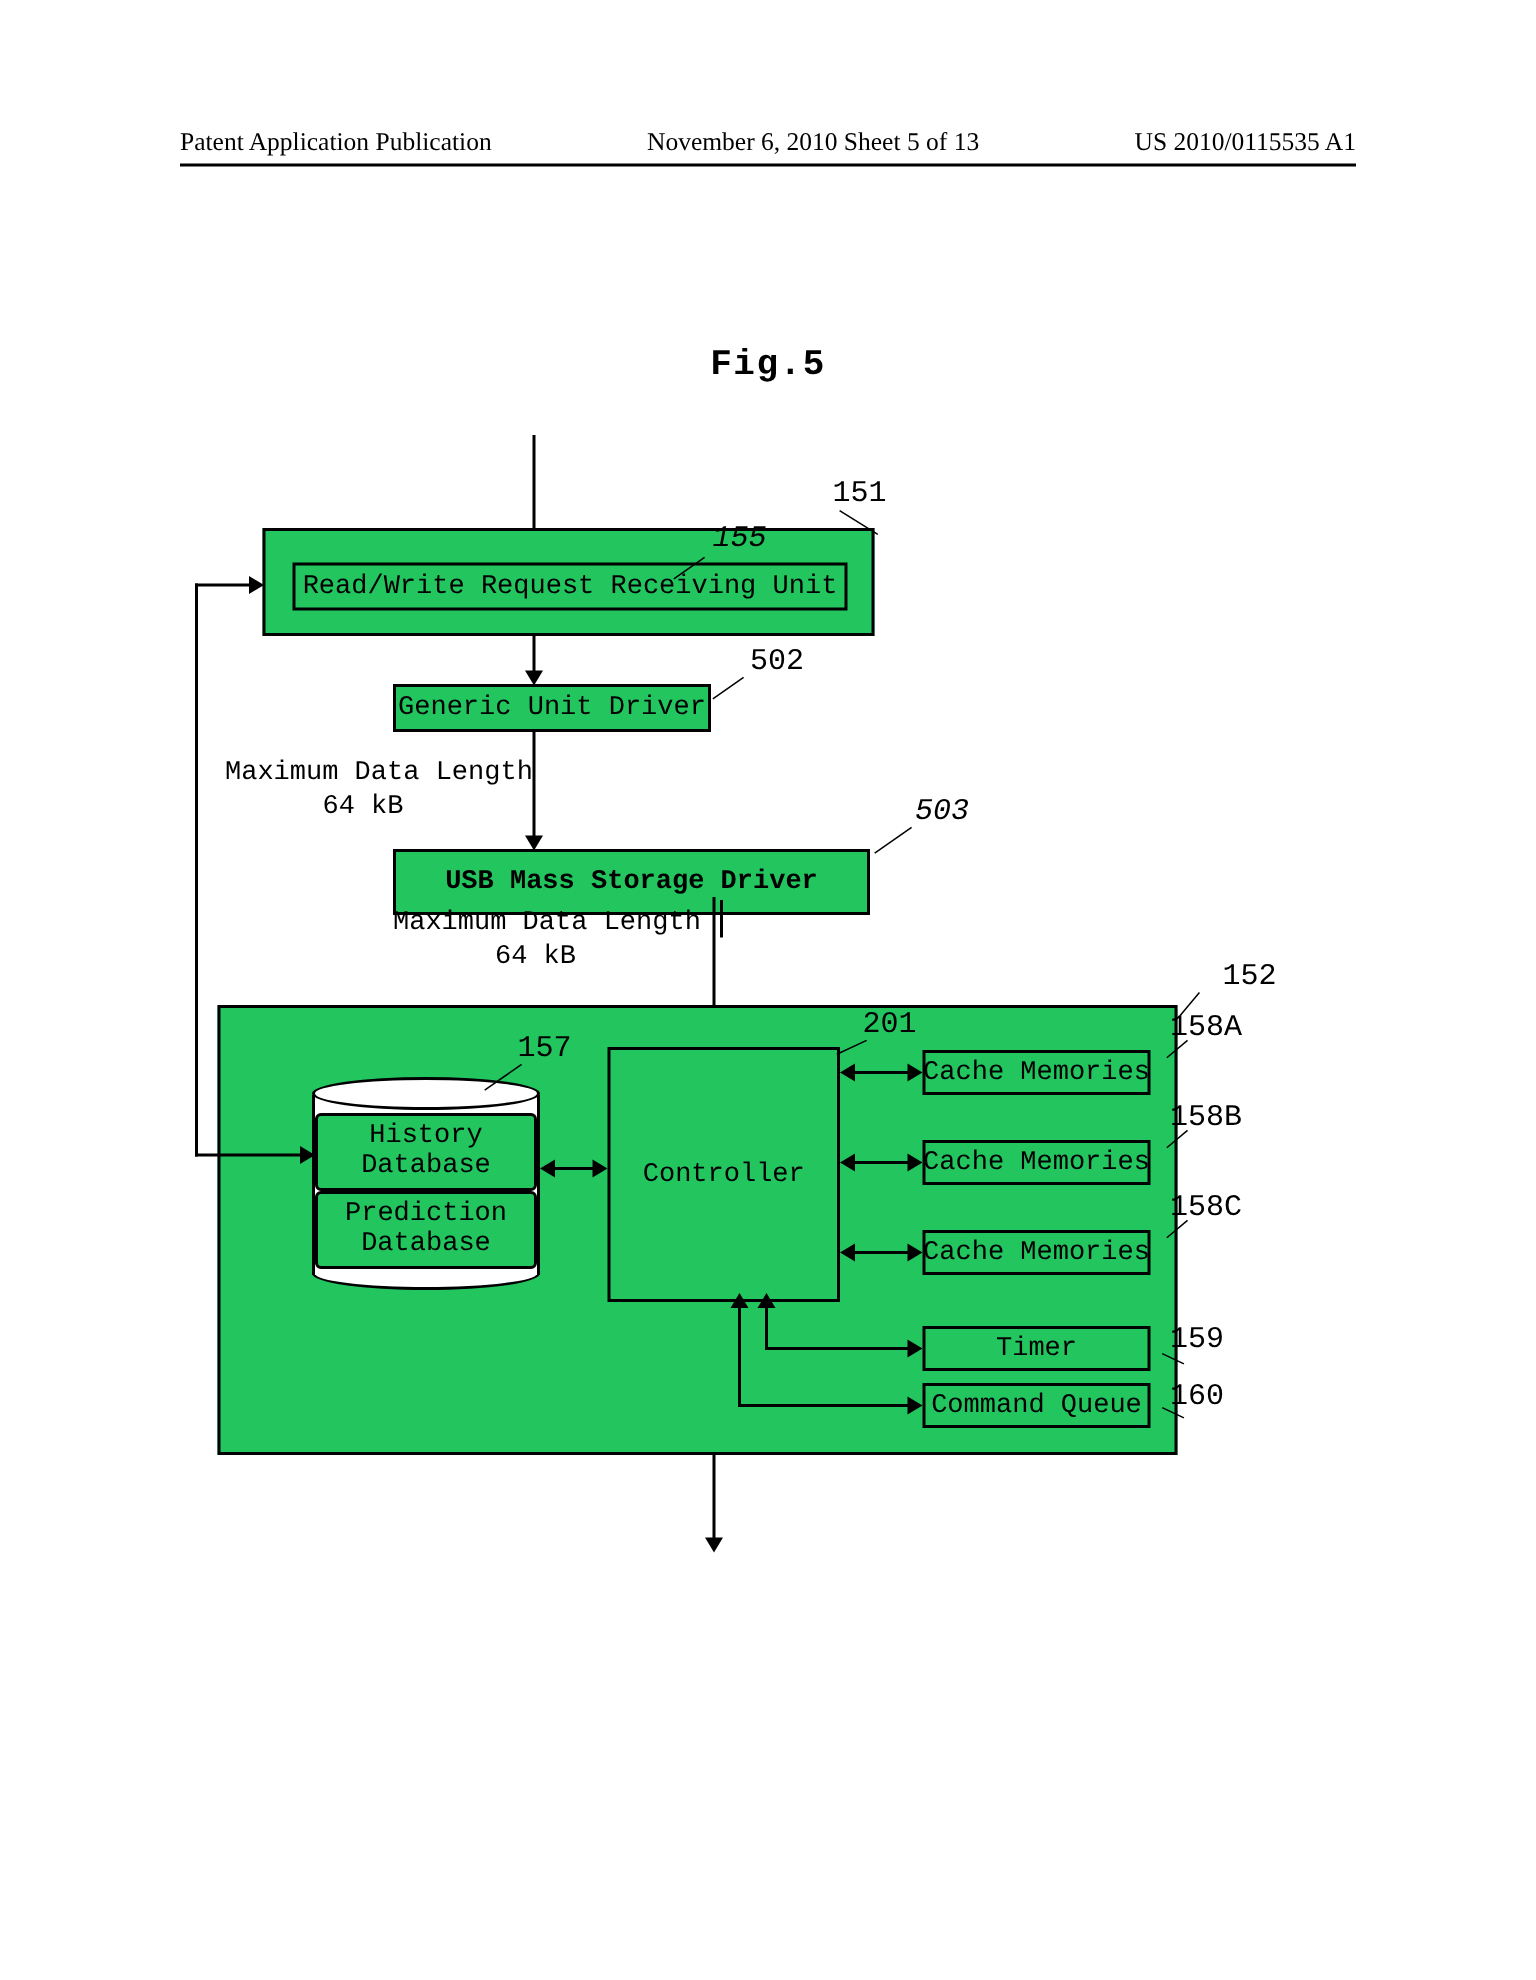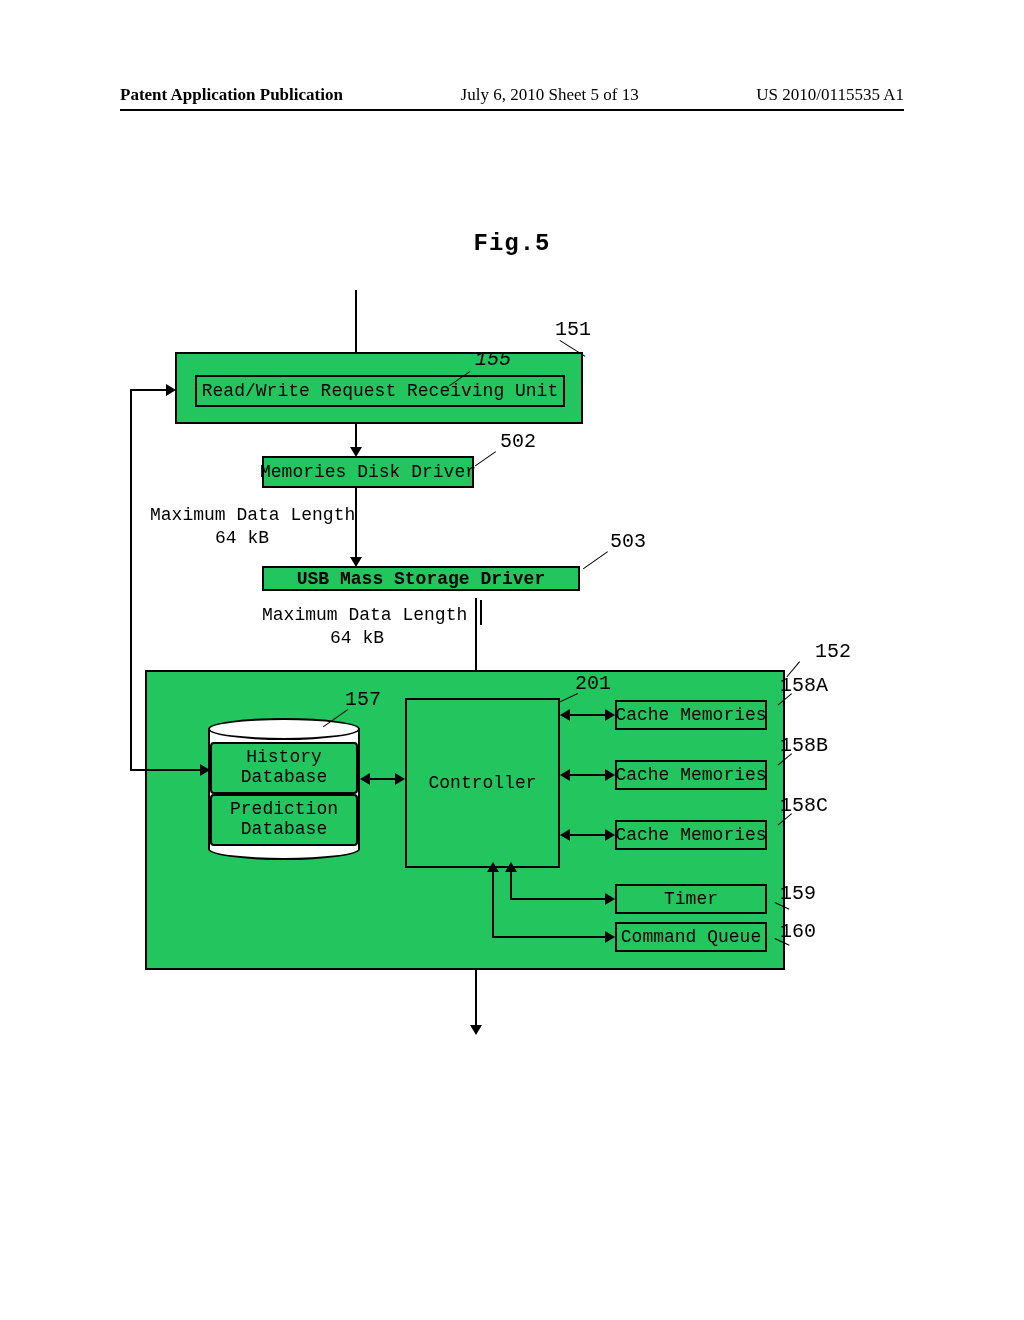--- a/index.html
+++ b/index.html
@@ -15,21 +15,21 @@
     position: absolute;
     top: 85px;
     left: 120px;
     right: 120px;
     display: flex;
     justify-content: space-between;
     font-size: 17px;
     border-bottom: 2px solid #000;
     padding-bottom: 4px;
   }
-  .page-header .hdr-left { font-weight: bold; }
+  .page-header .hdr-left { font-weight: normal; }
   .page-header .hdr-mid { }
   .page-header .hdr-right { }
   .fig-label {
     position: absolute;
     top: 230px;
     left: 0;
     right: 0;
     text-align: center;
     font-size: 24px;
     font-family: "Courier New", monospace;
@@ -68,21 +68,21 @@
   }
   .ah-down  { border-left: 6px solid transparent; border-right: 6px solid transparent; border-top: 10px solid #000; }
   .ah-up    { border-left: 6px solid transparent; border-right: 6px solid transparent; border-bottom: 10px solid #000; }
   .ah-left  { border-top: 6px solid transparent; border-bottom: 6px solid transparent; border-right: 10px solid #000; }
   .ah-right { border-top: 6px solid transparent; border-bottom: 6px solid transparent; border-left: 10px solid #000; }
 
   
   #box151 { left: 175px; top: 352px; width: 408px; height: 72px; }
   #box155 { left: 195px; top: 375px; width: 370px; height: 32px; }
   #box502 { left: 262px; top: 456px; width: 212px; height: 32px; }
-  #box503 { left: 262px; top: 566px; width: 318px; height: 25px; }
+  #box503 { left: 262px; top: 566px; width: 318px; height: 44px; }
   #box152 { left: 145px; top: 670px; width: 640px; height: 300px; border-width: 2.5px;}
   #box156 { left: 405px; top: 698px; width: 155px; height: 170px; }
   #box-hist { left: 210px; top: 742px; width: 148px; height: 52px; }
   #box-pred { left: 210px; top: 794px; width: 148px; height: 52px; }
   #box158a { left: 615px; top: 700px; width: 152px; height: 30px; }
   #box158b { left: 615px; top: 760px; width: 152px; height: 30px; }
   #box158c { left: 615px; top: 820px; width: 152px; height: 30px; }
   #box159  { left: 615px; top: 884px; width: 152px; height: 30px; }
   #box160  { left: 615px; top: 922px; width: 152px; height: 30px; }
 
@@ -92,21 +92,21 @@
     border: 2px solid #000;
     border-radius: 50%/50%;
     background: #fff;
   }
 </style>
 </head>
 <body>
 
 <div class="page-header">
   <span class="hdr-left">Patent Application Publication</span>
-  <span class="hdr-mid">July 6, 2010  Sheet 5 of 13</span>
+  <span class="hdr-mid">November 6, 2010  Sheet 5 of 13</span>
   <span class="hdr-right">US 2010/0115535 A1</span>
 </div>
 
 <div class="fig-label">Fig.5</div>
 
 <div class="line vline" style="left:355px; top:290px; height:85px;"></div>
 <div class="ah-down" style="left:350px; top:368px;"></div>
 
 <div id="box151" class="box"></div>
 
@@ -116,35 +116,35 @@
 
 <div class="ref" style="left:555px; top:318px;">151</div>
 <div class="line" style="left:560px; top:340px; width:30px; height:1px; transform:rotate(32deg); transform-origin:0 0;"></div>
 <div class="ref" style="left:475px; top:348px;font-style:italic;">155</div>
 <div class="line" style="left:470px; top:372px; width:25px; height:1px; transform:rotate(145deg); transform-origin:0 0;"></div>
 
 <div class="line vline" style="left:355px; top:424px; height:30px;"></div>
 <div class="ah-down" style="left:350px; top:447px;"></div>
 
 <div id="box502" class="box">
-  <span class="text">Memories Disk Driver</span>
+  <span class="text">Generic Unit Driver</span>
 </div>
 <div class="ref" style="left:500px; top:430px;">502</div>
 <div class="line" style="left:496px; top:452px; width:25px; height:1px; transform:rotate(145deg); transform-origin:0 0;"></div>
 
 <div class="text" style="position:absolute; left:150px; top:505px;">Maximum Data Length</div>
 <div class="text" style="position:absolute; left:215px; top:528px;">64 kB</div>
 
 <div class="line vline" style="left:355px; top:488px; height:76px;"></div>
 <div class="ah-down" style="left:350px; top:557px;"></div>
 
 <div id="box503" class="box">
   <span class="text" style="font-weight:bold;">USB Mass Storage Driver</span>
 </div>
-<div class="ref" style="left:610px; top:530px;">503</div>
+<div class="ref" style="left:610px; top:530px;font-style:italic;">503</div>
 <div class="line" style="left:608px; top:552px; width:30px; height:1px; transform:rotate(145deg); transform-origin:0 0;"></div>
 
 <div class="text" style="position:absolute; left:262px; top:605px;">Maximum Data Length</div>
 <div class="text" style="position:absolute; left:330px; top:628px;">64 kB</div>
 
 <div class="line vline" style="left:480px; top:600px; height:25px;"></div>
 
 <div class="line vline" style="left:475px; top:598px; height:98px;"></div>
 <div class="ah-down" style="left:470px; top:690px;"></div>
 

